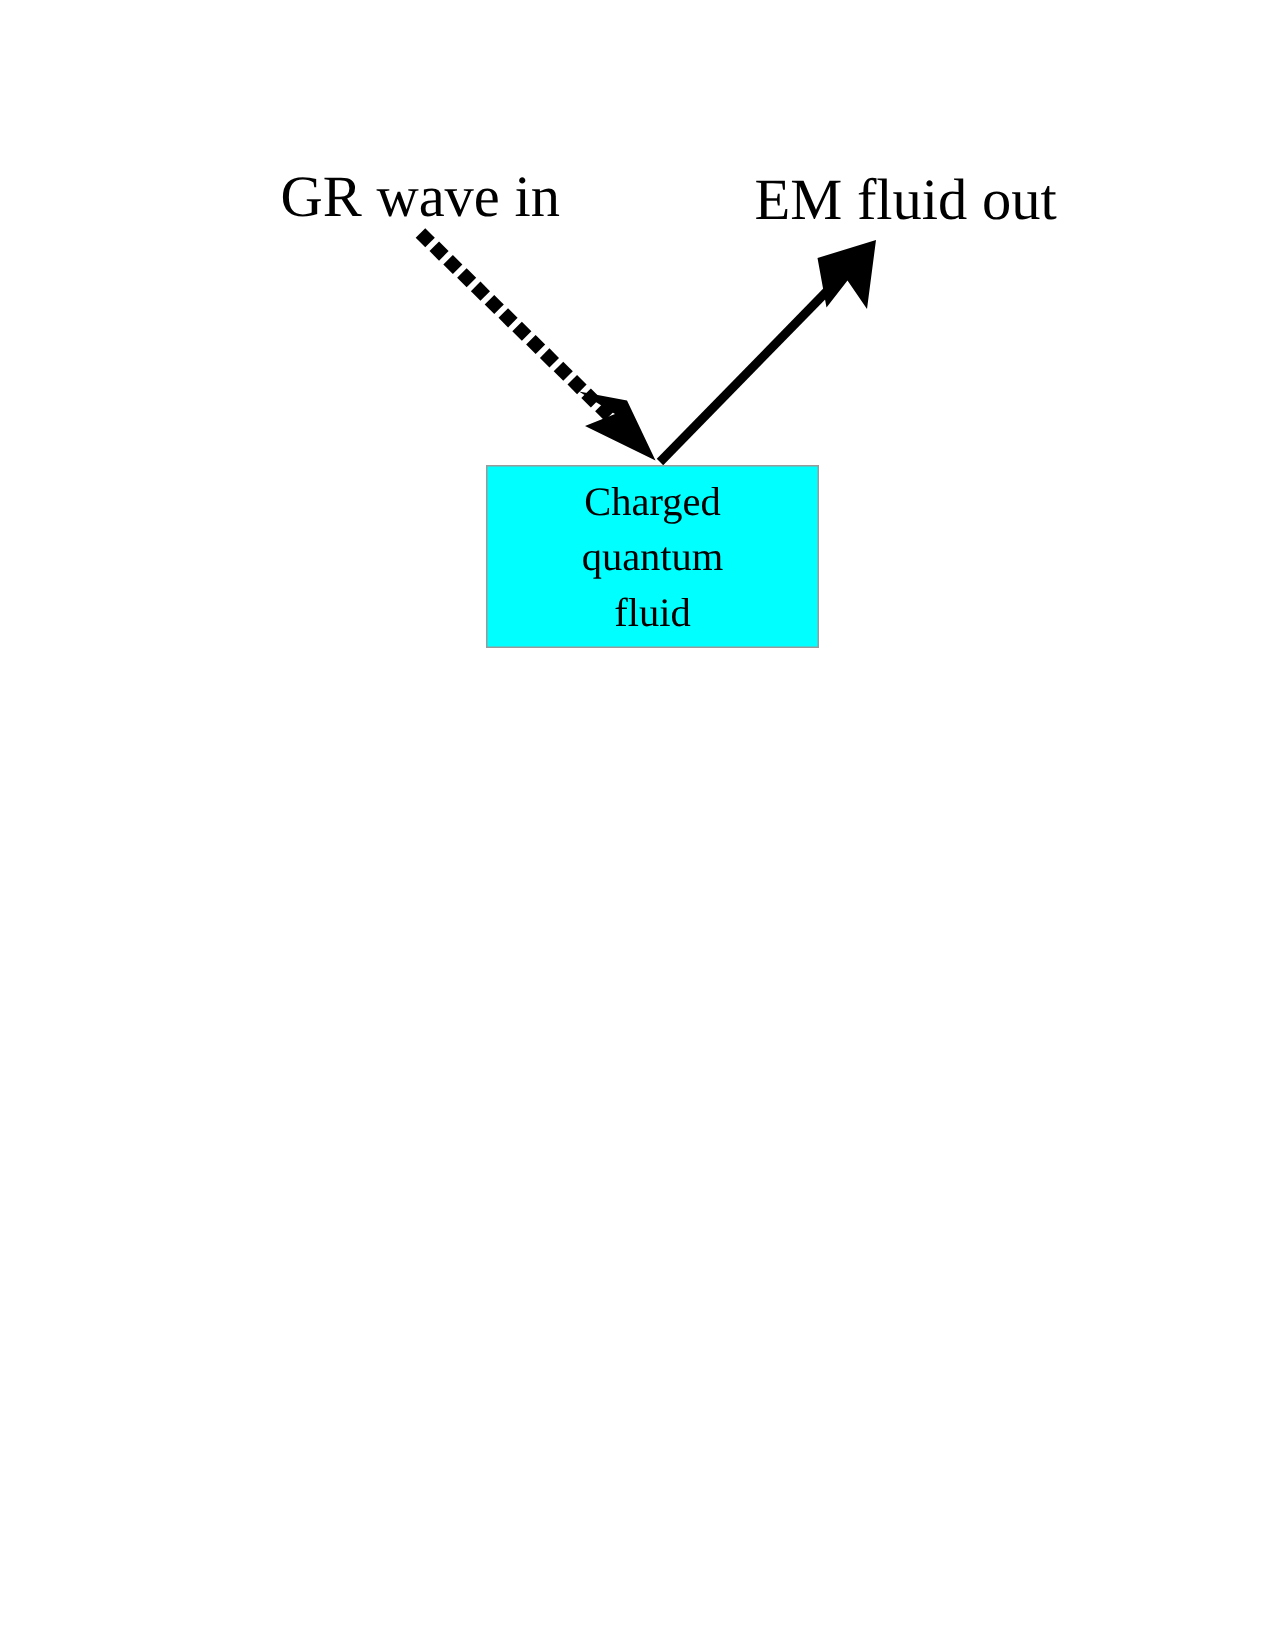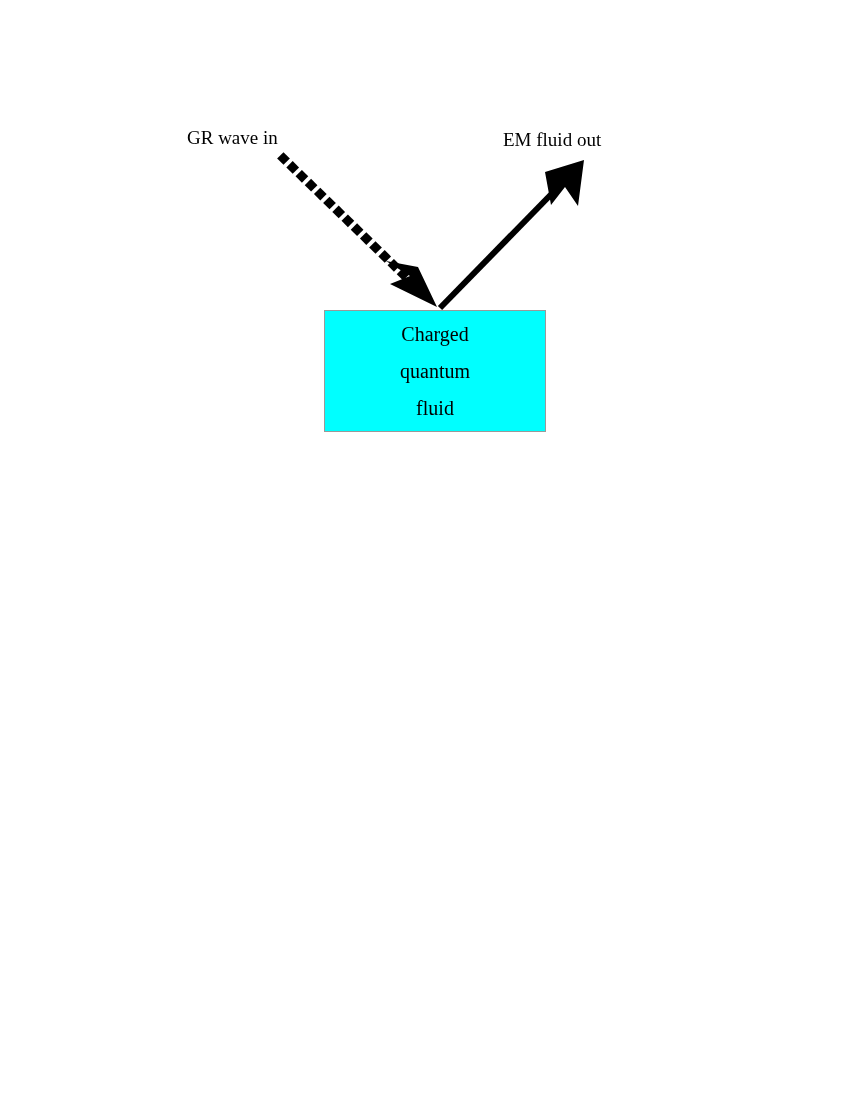--- a/index.html
+++ b/index.html
@@ -27,25 +27,24 @@
     position: absolute;
     left: 0;
     top: 0;
     width: 850px;
     height: 1100px;
     display: block;
   }
   .label {
     position: absolute;
     white-space: nowrap;
-    font-size: 19px;
+    font-size: 39px;
     line-height: 1;
     color: #000000;
     font-family: "Liberation Serif", "DejaVu Serif", serif;
-    margin-top: 16px;
   }
   #label-gr-wave-in {
     left: 187px;
     top: 112px;
   }
   #label-em-wave-out {
     left: 503px;
     top: 114px;
   }
   #fluid-box {
@@ -56,21 +55,21 @@
     height: 122px;
     background: #00ffff;
     border: 1px solid #9a9a9a;
     box-sizing: border-box;
     display: flex;
     flex-direction: column;
     align-items: center;
     justify-content: center;
   }
   #fluid-box .box-line {
-    font-size: 20px;
+    font-size: 27px;
     line-height: 37px;
     text-align: center;
     color: #000000;
     font-family: "Liberation Serif", "DejaVu Serif", serif;
   }
 </style>
 </head>
 <body>
 
 <div id="diagram-canvas">

